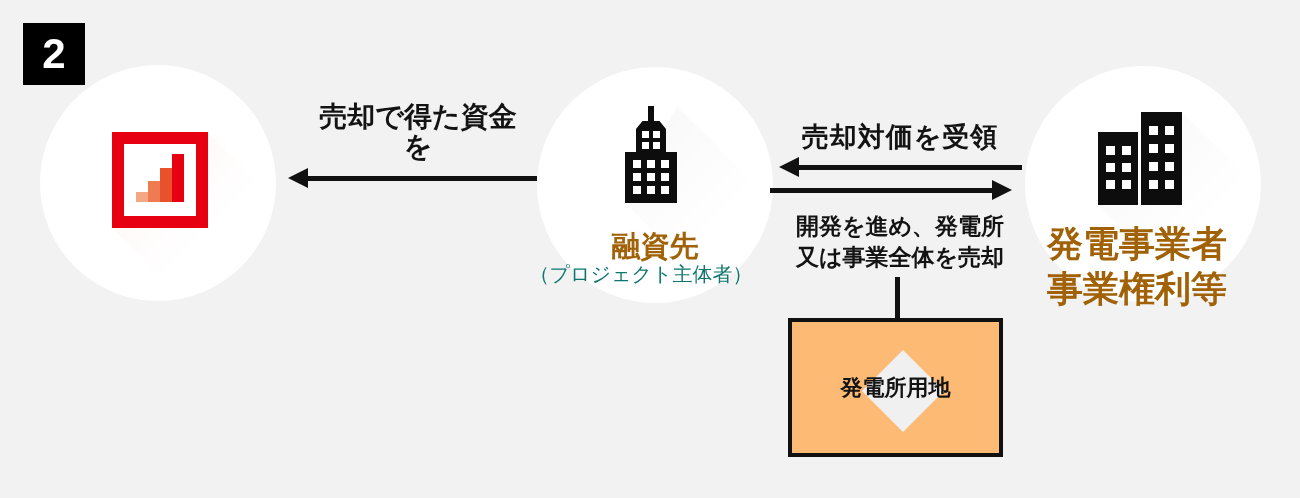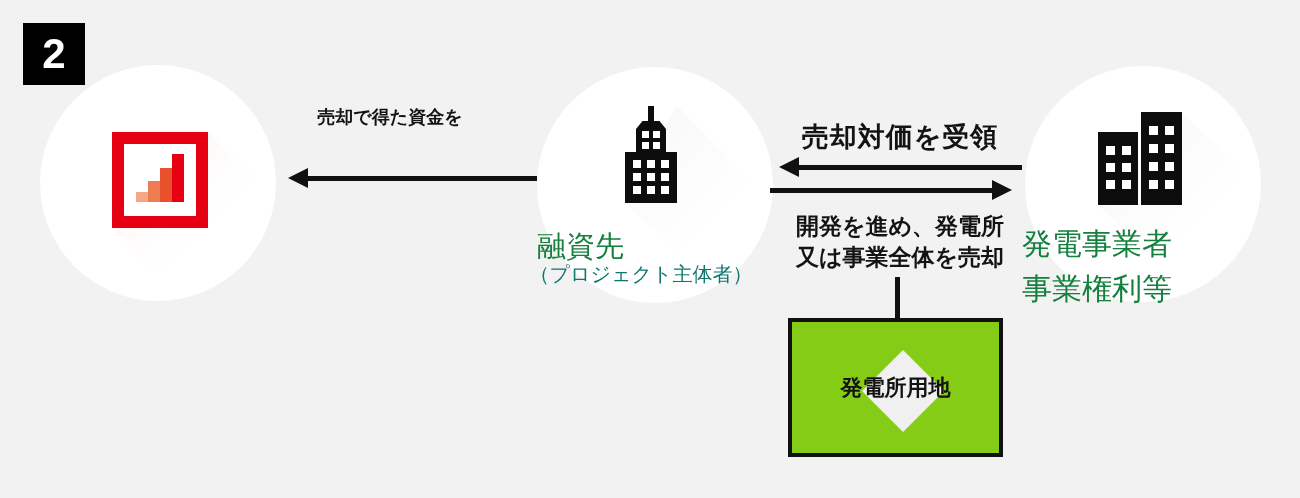--- a/index.html
+++ b/index.html
@@ -55,51 +55,51 @@
   .bar1{height:10px;background:#f4a783;}
   .bar2{height:21px;background:#ee7b52;}
   .bar3{height:34px;background:#e8512b;}
   .bar4{height:48px;background:#e60012;}
   
   .icon-svg{position:absolute;}
   .icon-mid{left:625px;top:106px;}
   .icon-right{left:1098px;top:112px;}
   
   .entity-name{
-    position:absolute;font-weight:400;color:#15803d;
+    position:absolute;text-align:center;font-weight:700;color:#a16207;
   }
   .borrower-name{left:537px;top:227px;width:236px;font-size:29px;}
   .borrower-sub{
     position:absolute;left:521px;top:261px;width:240px;
     text-align:center;font-size:20px;font-weight:500;color:#0f766e;
   }
-  .operator-name{left:1022px;top:221px;width:230px;font-size:30px;line-height:45px;}
+  .operator-name{left:1022px;top:221px;width:230px;font-size:36px;line-height:45px;}
   
   .flow-label{
     position:absolute;text-align:center;font-weight:700;color:#131313;
   }
-  .repay-label{left:278px;top:102px;width:224px;font-size:18px;line-height:30px;}
+  .repay-label{left:306px;top:102px;width:224px;font-size:28px;line-height:30px;}
   .receive-label{left:788px;top:119px;width:224px;font-size:27px;letter-spacing:1px;}
   .develop-label{left:788px;top:211px;width:224px;font-size:23px;line-height:31px;}
   
   .shaft{position:absolute;height:5px;background:#111;}
   .head{position:absolute;width:0;height:0;}
   .head-left{border-top:10px solid transparent;border-bottom:10px solid transparent;border-right:20px solid #111;}
   .head-right{border-top:10px solid transparent;border-bottom:10px solid transparent;border-left:20px solid #111;}
   .repay-shaft{left:306px;top:176px;width:231px;}
   .repay-head{left:288px;top:168px;}
   .receive-shaft{left:797px;top:165px;width:225px;}
   .receive-head{left:779px;top:157px;}
   .sale-shaft{left:770px;top:188px;width:224px;}
   .sale-head{left:992px;top:180px;}
   
   .connector{position:absolute;left:895px;top:277px;width:5px;height:43px;background:#111;}
   .asset-box{
     position:absolute;left:788px;top:318px;width:215px;height:139px;
-    background:#84cc16;border:4px solid #111;box-sizing:border-box;
+    background:#fdba74;border:4px solid #111;box-sizing:border-box;
     display:flex;flex-direction:column;align-items:center;justify-content:center;
     overflow:hidden;
   }
   .asset-box .wm{
     position:absolute;left:82px;top:40px;width:58px;height:58px;
     background:#f0f0f0;transform:rotate(45deg);
   }
   .asset-line{
     position:relative;font-size:22px;font-weight:700;line-height:32px;
     color:#131313;text-align:center;

